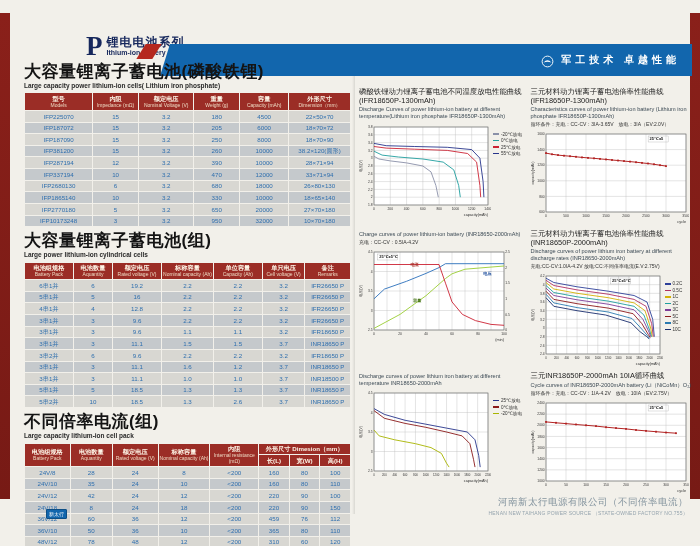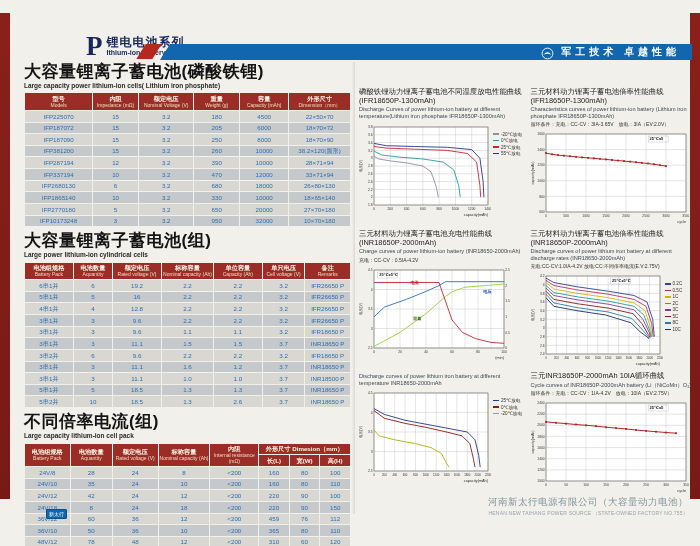--- a/index.html
+++ b/index.html
@@ -9,21 +9,21 @@
   .side-bar.left{left:0;} .side-bar.right{right:0;}
   .gutter{position:absolute;left:352px;top:62px;width:3px;height:452px;background:linear-gradient(to right,rgba(0,0,0,0),rgba(0,0,0,0.10));}
 
   
   .brand{position:absolute;left:86px;top:34px;display:flex;align-items:flex-start;gap:4px;}
   .brand .p{font-family:"Liberation Serif","DejaVu Serif",serif;font-size:27px;font-weight:bold;color:#16275c;line-height:0.9;}
   .brand .tcol{padding-top:2px;}
   .brand .zh{font-size:12px;font-weight:bold;color:#16275c;letter-spacing:1px;line-height:1.1;}
   .brand .en{font-size:7px;font-weight:bold;color:#16275c;line-height:1.2;}
   .slash{position:absolute;left:141px;top:44px;width:16px;height:15px;background:#b5281e;transform:skewX(-32deg);}
-  .band{position:absolute;left:160px;top:44px;width:532px;height:16px;background:#1266ad;clip-path:polygon(10px 0,100% 0,100% 100%,0 100%);display:flex;align-items:center;justify-content:flex-end;padding-right:12px;box-sizing:border-box;gap:7px;}
+  .band{position:absolute;left:160px;top:44px;width:532px;height:32px;background:#1266ad;clip-path:polygon(10px 0,100% 0,100% 100%,0 100%);display:flex;align-items:center;justify-content:flex-end;padding-right:12px;box-sizing:border-box;gap:7px;}
   .band .slogan{color:#fff;font-size:10px;font-weight:bold;letter-spacing:4px;white-space:nowrap;}
   .emblem{width:13px;height:13px;flex:0 0 auto;}
 
   
   .leftpage{position:absolute;left:24px;top:63px;width:327px;}
   .sec-zh{font-size:17px;font-weight:bold;color:#141414;letter-spacing:0.5px;line-height:1.1;}
   .sec-en{font-size:6.5px;font-weight:bold;color:#2a2a2a;line-height:1.2;margin-bottom:3px;}
   table.cat{width:100%;border-collapse:separate;border-spacing:1px;margin-bottom:5px;}
   table.cat th{background:#9b2d26;padding:1.5px 1px;vertical-align:middle;}
   table.cat .th-zh{font-size:6.2px;font-weight:bold;color:#fdf4e6;line-height:1.25;}
@@ -617,21 +617,20 @@
             <rect x="128.1" y="35.300000000000004" width="1.8" height="1.8" fill="#b22222"></rect>
             <rect x="134.1" y="36.236000000000004" width="1.8" height="1.8" fill="#b22222"></rect>
             <rect x="117.1" y="7" width="20" height="6" fill="none" stroke="#999" stroke-width="0.3"></rect>
             <text x="118.6" y="11.4" font-size="4" font-weight="bold" fill="#222">25℃±5</text>
             <text x="155" y="94.2" font-size="3.8" text-anchor="end" fill="#333">cycle</text>
             <text x="3.4" y="44" transform="rotate(-90 3.4 44)" font-size="3.6" text-anchor="middle" fill="#333">capacity(mAh)</text>
           </svg>
         </div>
     </div>
     <div class="chart-block">
-      <div class="ct-zh">三元材料动力锂离子蓄电池充电性能曲线 (INR18650P-2000mAh)</div>
       <div class="ct-en">Charge  curves of power lithium-ion battery (INR18650-2000mAh)</div>
       <div class="ct-cond">充电：CC-CV：0.5IA-4.2V</div>
       <div class="chart-area">
           <svg width="158" height="95">
             <rect x="15" y="5" width="130" height="78" fill="#ffffff"></rect>
             <line x1="15" y1="5" x2="15" y2="83" stroke="#bcbcbc" stroke-width="0.4"></line>
             <line x1="28" y1="5" x2="28" y2="83" stroke="#bcbcbc" stroke-width="0.4"></line>
             <line x1="41" y1="5" x2="41" y2="83" stroke="#bcbcbc" stroke-width="0.4"></line>
             <line x1="54" y1="5" x2="54" y2="83" stroke="#bcbcbc" stroke-width="0.4"></line>
             <line x1="67" y1="5" x2="67" y2="83" stroke="#bcbcbc" stroke-width="0.4"></line>
@@ -898,16 +897,16 @@
             <rect x="117.1" y="7" width="20" height="6" fill="none" stroke="#999" stroke-width="0.3"></rect>
             <text x="118.6" y="11.4" font-size="4" font-weight="bold" fill="#222">25℃±5</text>
             <text x="155" y="94.2" font-size="3.8" text-anchor="end" fill="#333">cycle</text>
             <text x="3.4" y="44" transform="rotate(-90 3.4 44)" font-size="3.6" text-anchor="middle" fill="#333">capacity(mAh)</text>
           </svg>
         </div>
     </div>
   </div>
 
   <div class="company">
-    <div class="zh">河南新太行电源有限公司（大容量动力电池）</div>
+    <div class="zh">河南新太行电源有限公司（不同倍率电流）</div>
     <div class="en">HENAN NEW TAIHANG POWER SOURCE （STATE-OWNED FACTORY NO.755）</div>
   </div>
 </div>
 
 </body></html>

